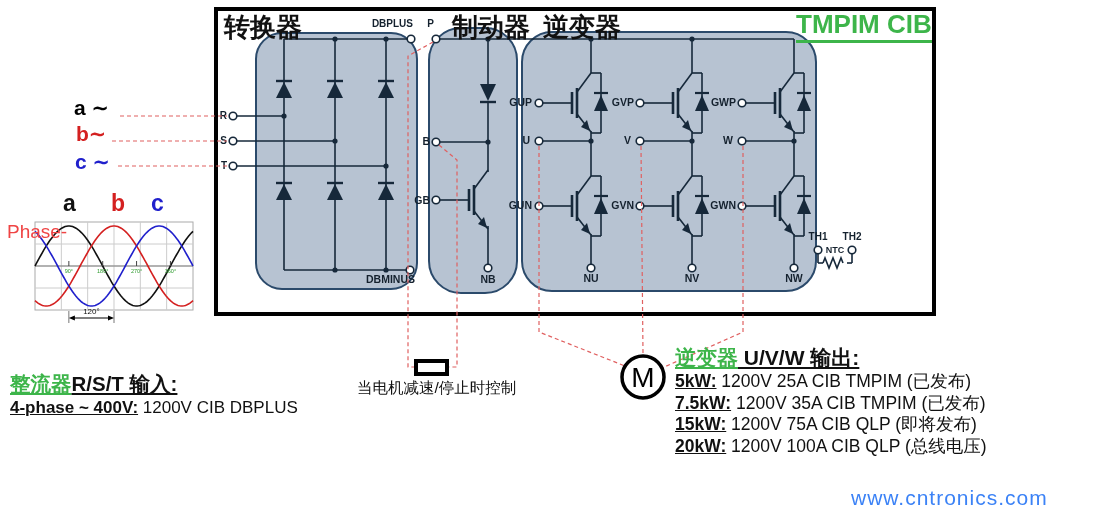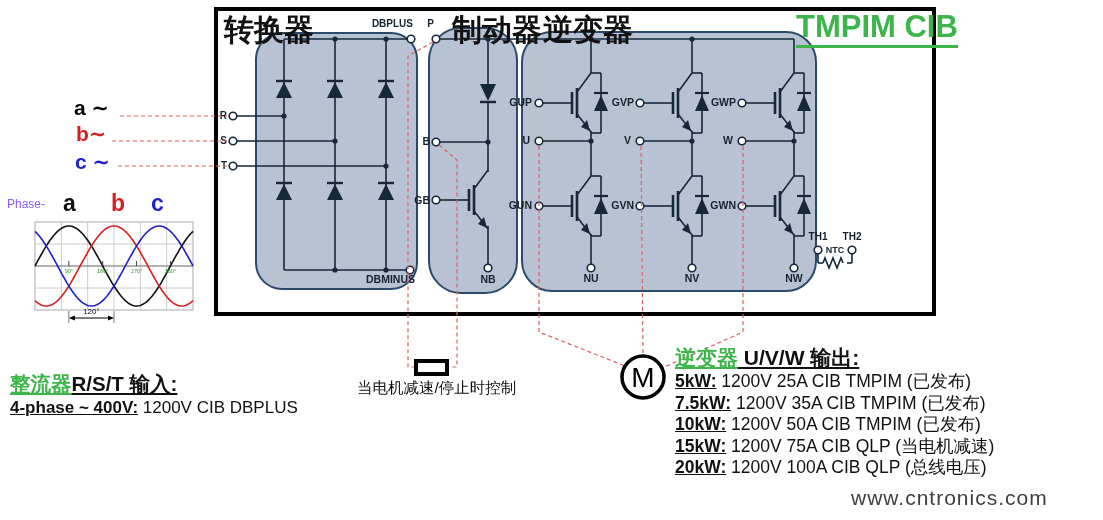--- a/index.html
+++ b/index.html
@@ -1,23 +1,23 @@
 <!DOCTYPE html>
 <html><head>
 <meta charset="utf-8">
 <style>
   html,body{margin:0;padding:0;background:#ffffff;}
   #stage{position:relative;width:1103px;height:520px;background:#fff;overflow:hidden;
          font-family:"Liberation Sans","DejaVu Sans",sans-serif;}
   #scene{position:absolute;left:0;top:0;}
   .abs{position:absolute;white-space:nowrap;}
-  .hdr{font-size:30px;font-weight:bold;color:#111;}
-  .brand{font-size:31px;font-weight:bold;border-bottom:3px solid;}
+  .hdr{font-size:26px;font-weight:bold;color:#111;}
+  .brand{font-size:26px;font-weight:bold;border-bottom:3px solid;}
   .src{font-size:21px;font-weight:bold;}
-  .phaseword{font-size:12px;color:#8b5cf6;}
+  .phaseword{font-size:19px;color:#ef4444;margin-top:24px;}
   .phletter{font-size:23px;font-weight:bold;}
   .note .title{font-weight:bold;}
   .note .title .g{ text-decoration:underline;}
   .note .title .k{ color:#111;text-decoration:underline;}
   .note-left{left:10px;top:371px;width:290px;font-size:17px;color:#111;line-height:22px;}
   .note-left .title{font-size:20.5px;line-height:26px;}
   .note-mid{left:357px;top:378px;width:240px;font-size:15.5px;color:#111;line-height:20px;}
   .note-mid .title{font-size:20px;line-height:25px;}
   .note-right{left:675px;top:345px;width:400px;font-size:17.5px;color:#111;line-height:21.5px;}
   .note-right .title{font-size:21px;line-height:26px;}
@@ -274,20 +274,19 @@
     <div id="brake-lines">
         <div>当电机减速/停止时控制</div>
       </div>
   </div>
 
   <div class="abs note note-right">
     <div class="title"><span class="g" id="ig" style="color: rgb(61, 181, 74);">逆变器</span><span class="k"> U/V/W 输出:</span></div>
     <div id="inv-items">
         <div><span class="bu">5kW:</span><span> 1200V 25A CIB TMPIM (已发布)</span></div>
         <div><span class="bu">7.5kW:</span><span> 1200V 35A CIB TMPIM (已发布)</span></div>
-        <div><span class="bu">10kW:</span><span> 1200V 50A CIB TMPIM (已发布)</span></div>
-        <div><span class="bu">15kW:</span><span> 1200V 75A CIB QLP (当电机减速)</span></div>
+        <div><span class="bu">15kW:</span><span> 1200V 75A CIB QLP (即将发布)</span></div>
         <div><span class="bu">20kW:</span><span> 1200V 100A CIB QLP (总线电压)</span></div>
       </div>
   </div>
 
-  <div class="abs wm" id="wm" style="left: 851px; top: 486px; color: #404040;">www.cntronics.com</div>
+  <div class="abs wm" id="wm" style="left: 851px; top: 486px; color: #3b82f6;">www.cntronics.com</div>
 </div>
 
 </body></html>

